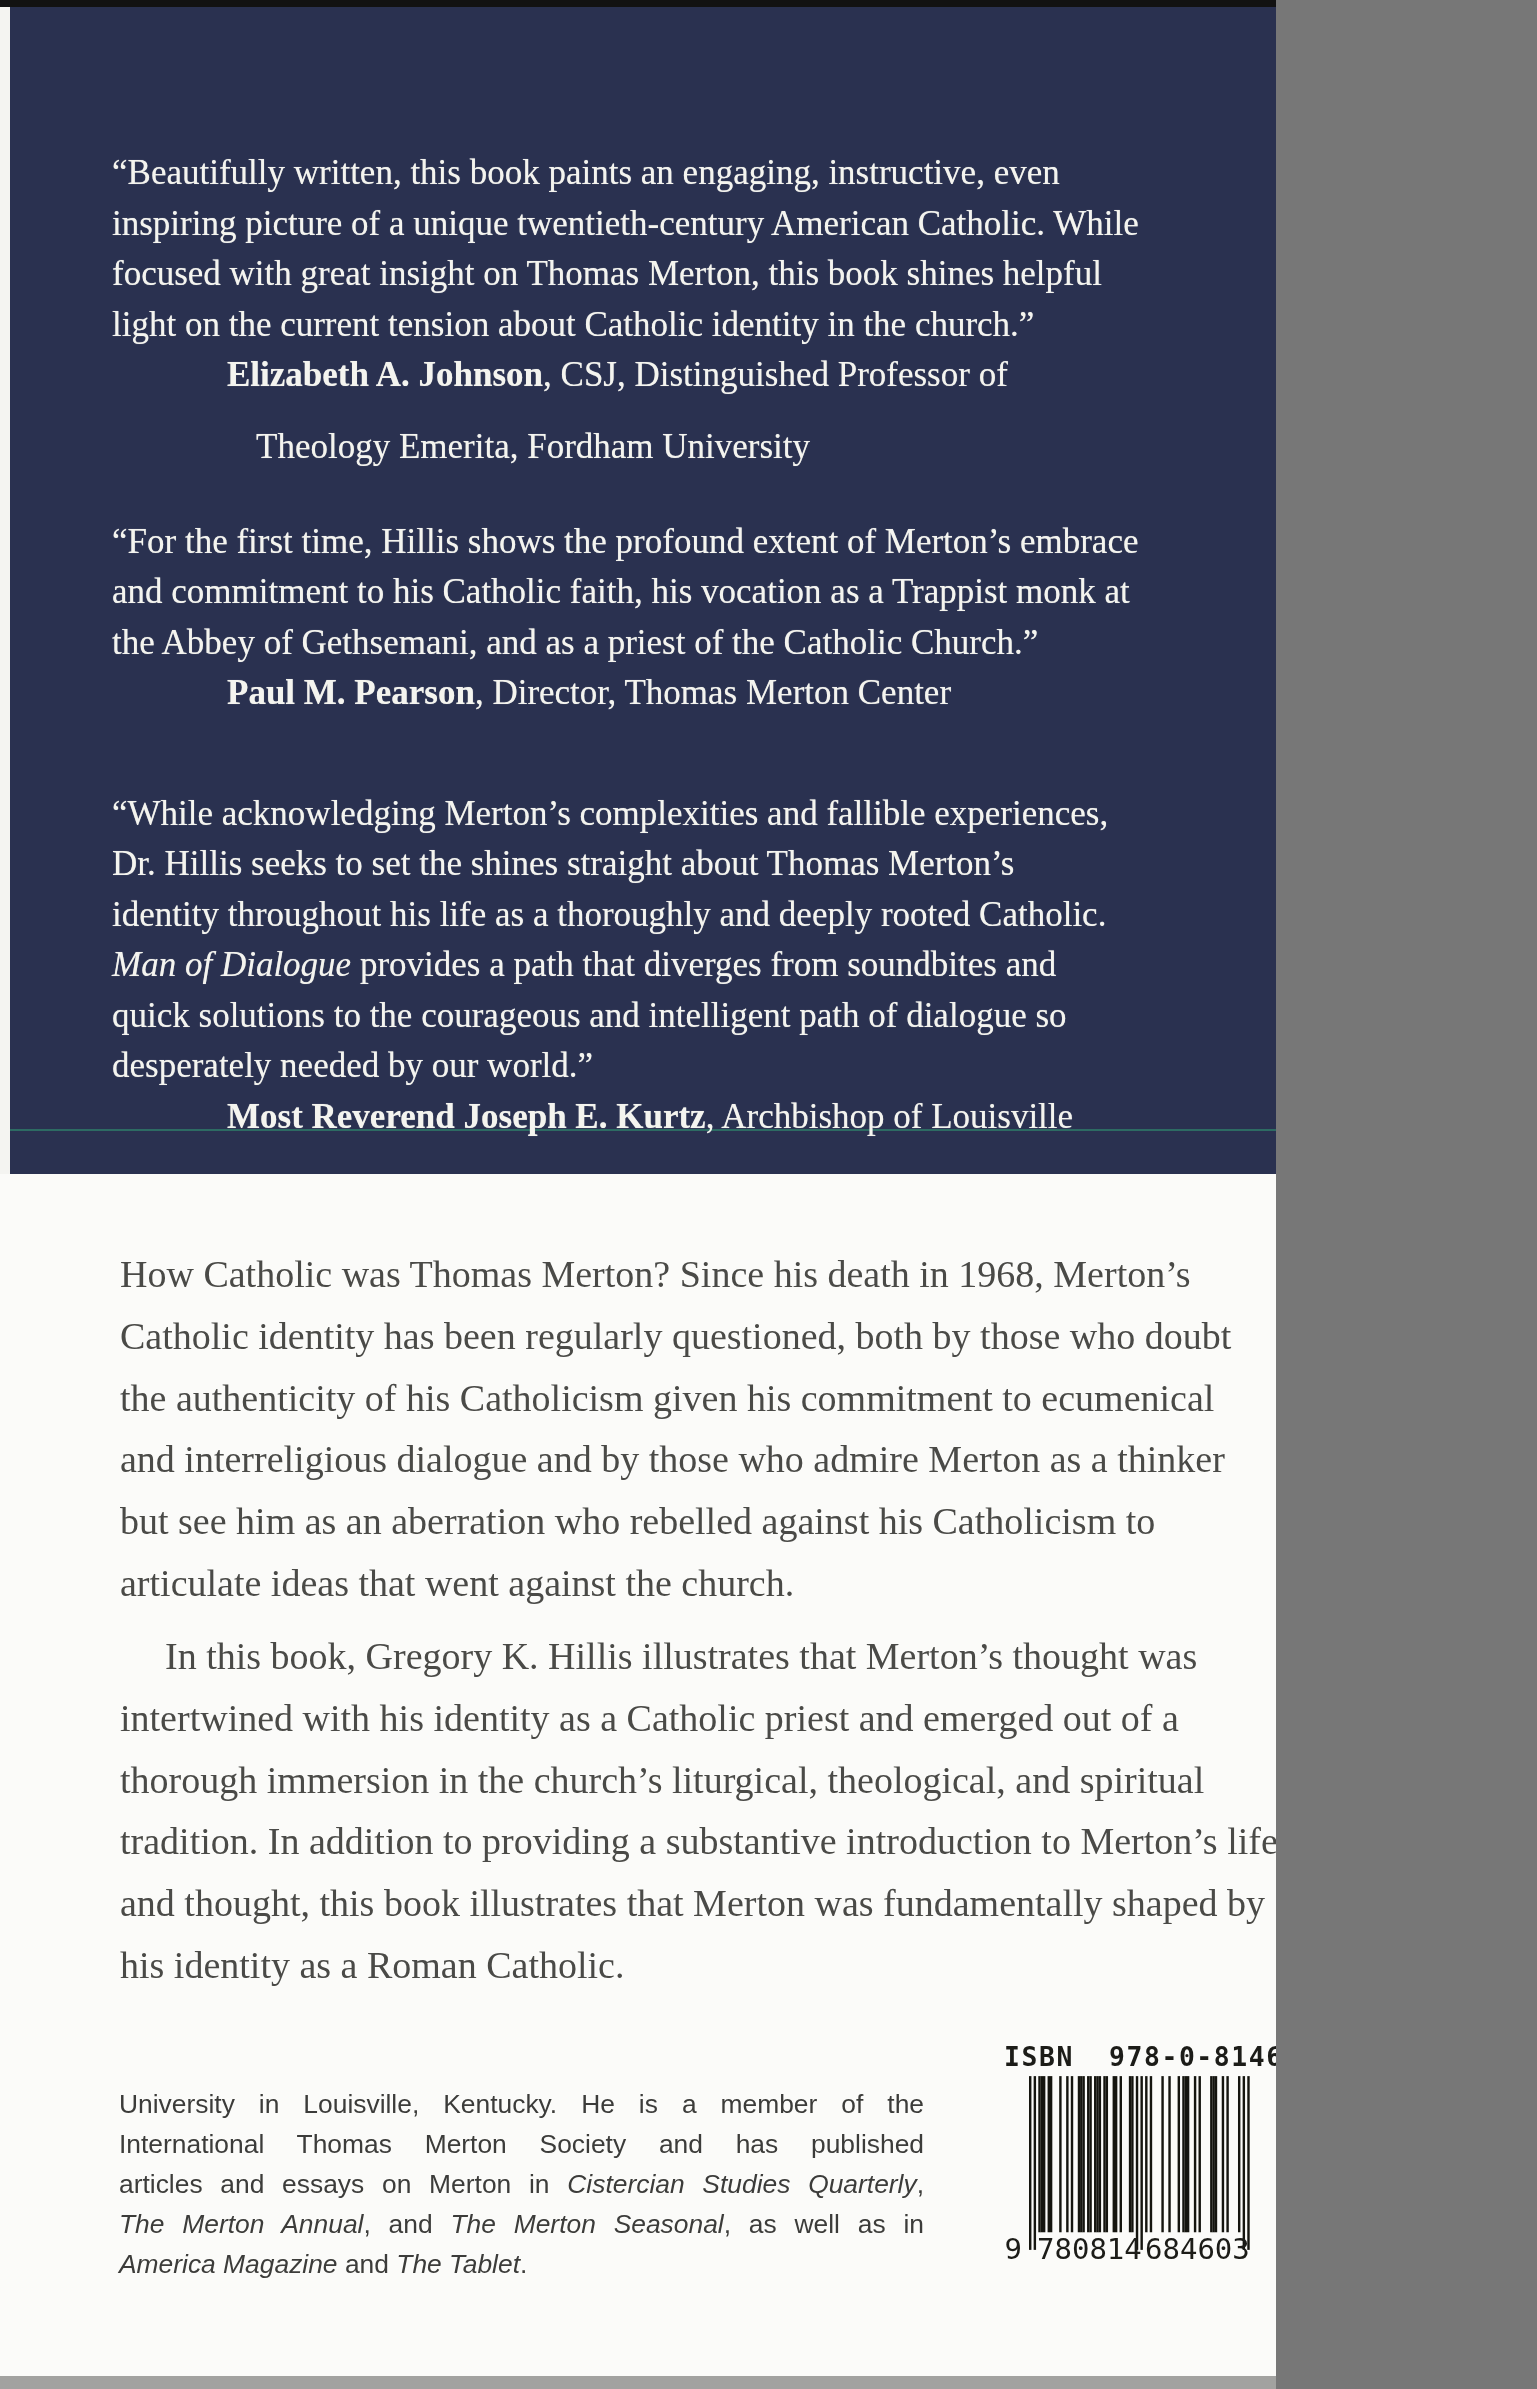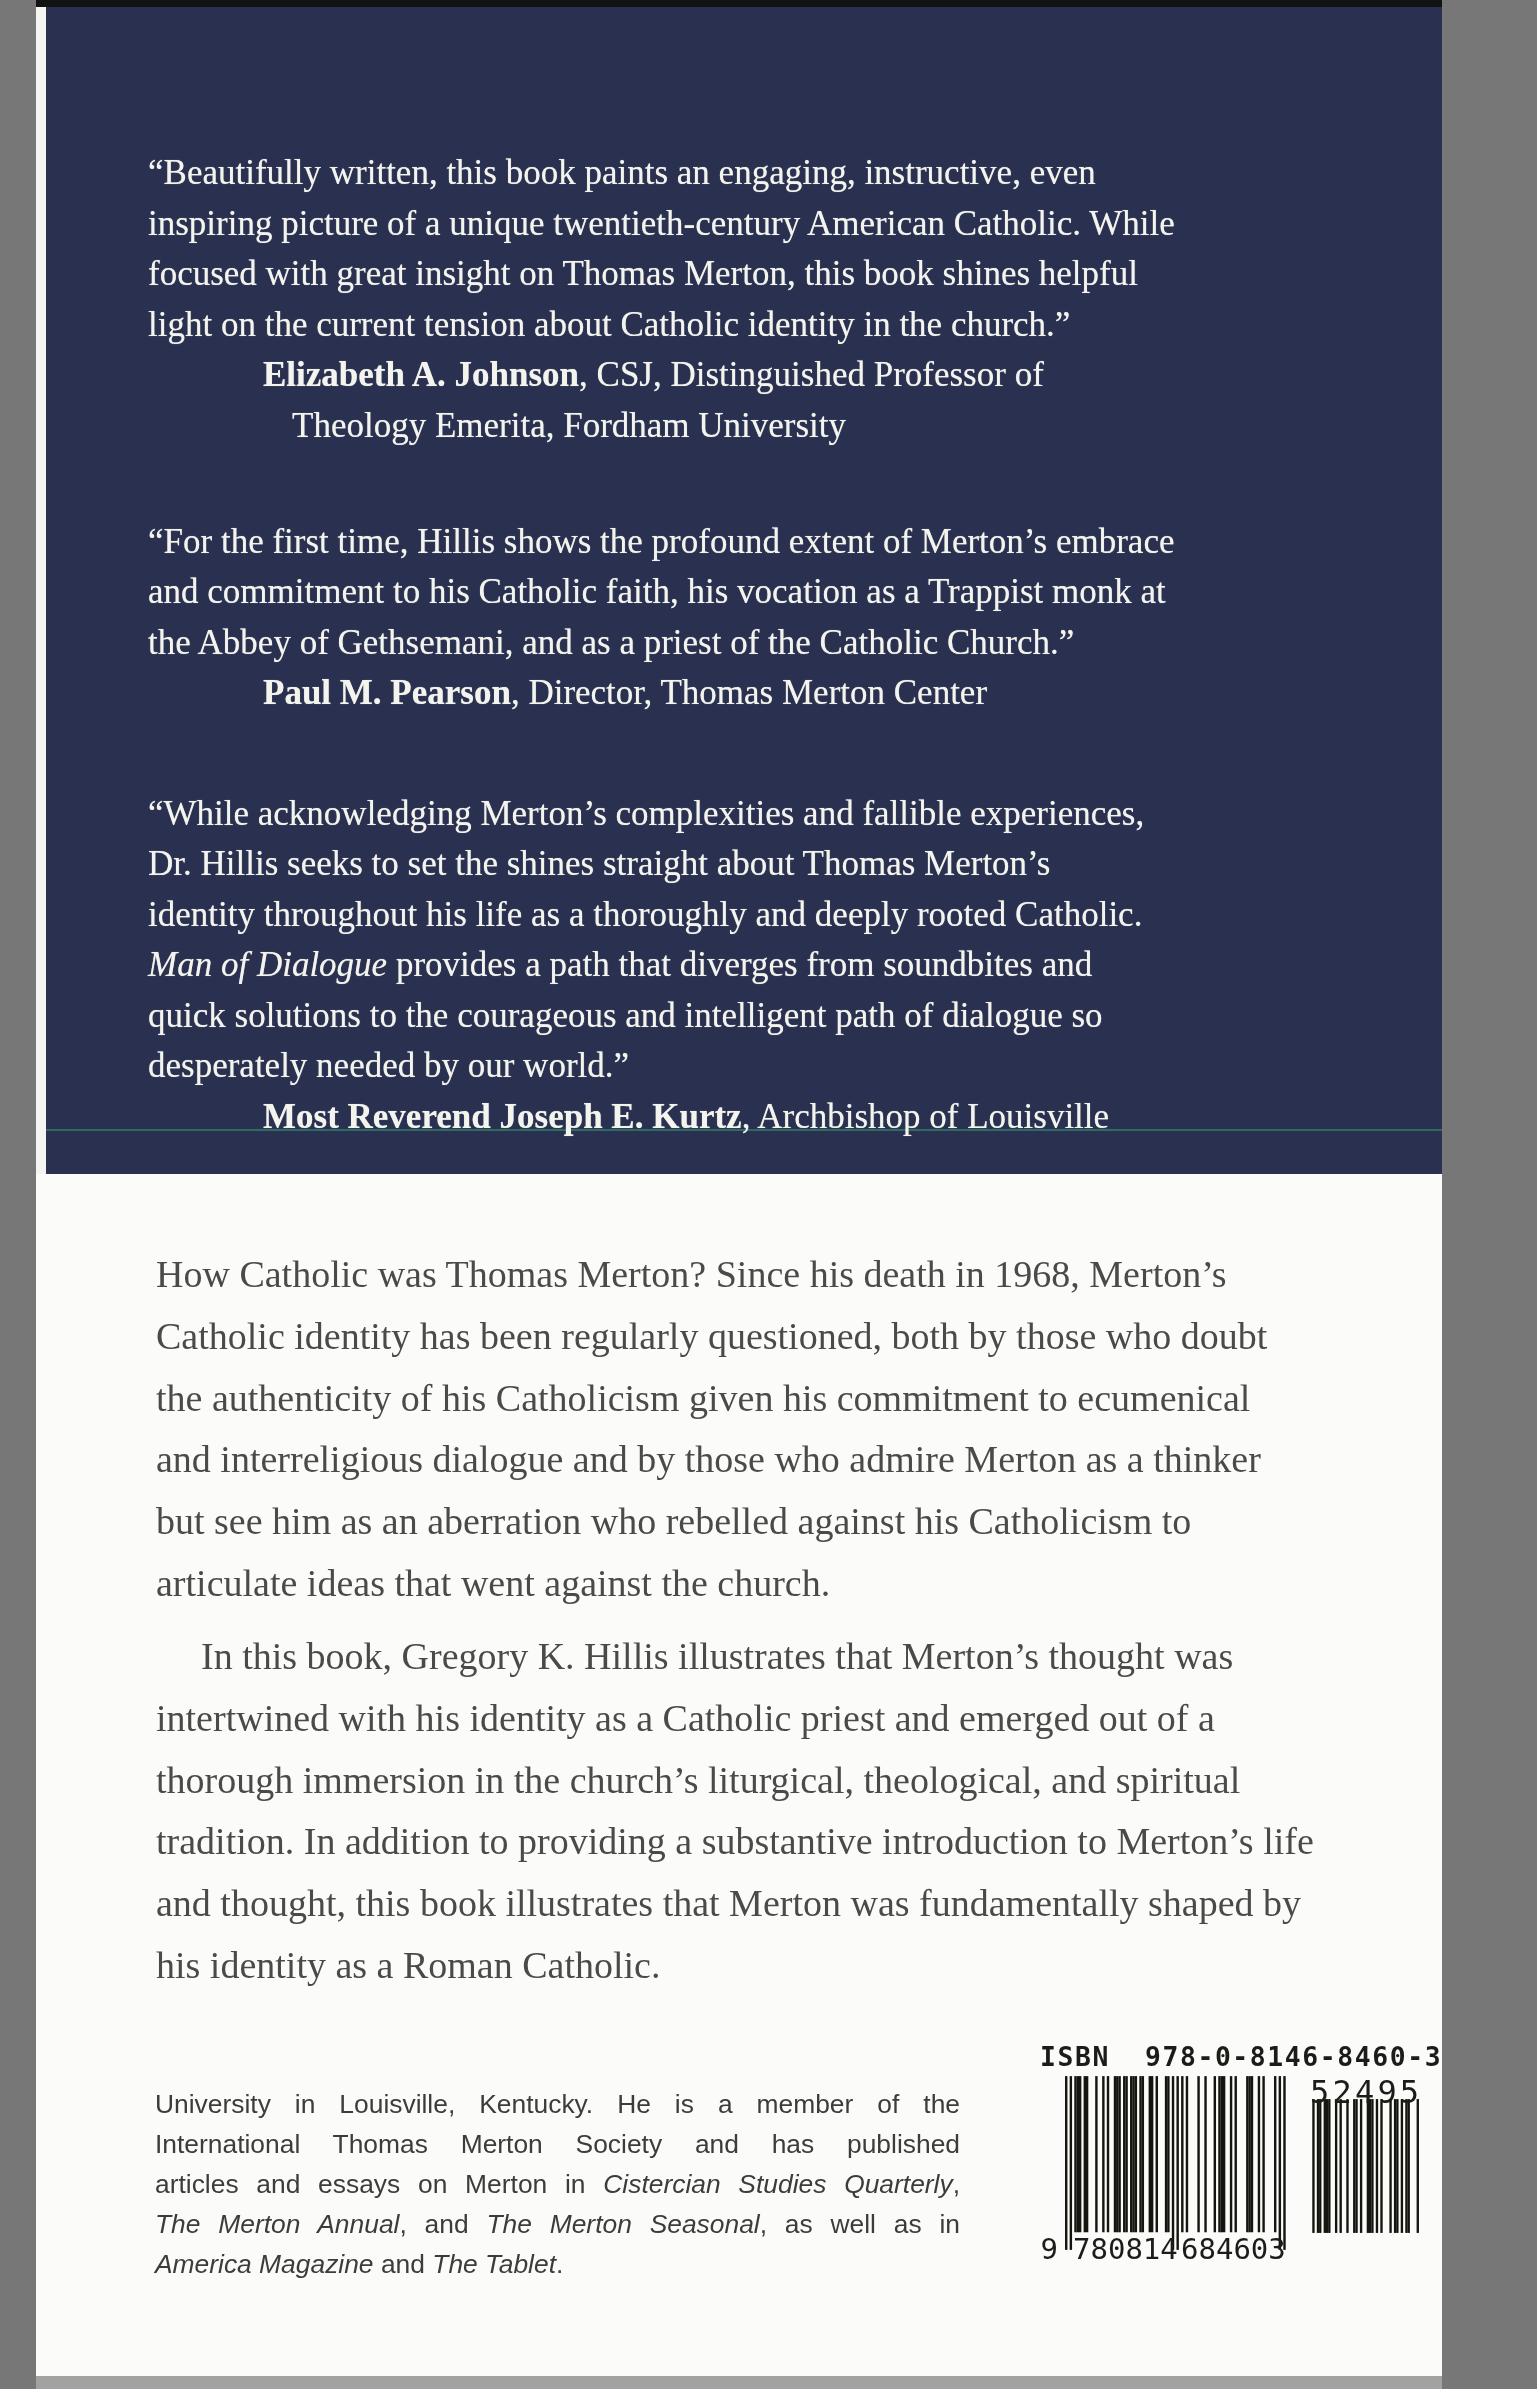--- a/index.html
+++ b/index.html
@@ -1,17 +1,17 @@
 <!DOCTYPE html>
 <html style="font-size:13px"><head>
 <meta charset="utf-8">
 <style>
   html,body{margin:0;padding:0;background:#777;}
-  .page{position:relative;width:1406px;height:2389px;background:#fbfbf9;overflow:hidden;
-        font-family:"Liberation Serif",serif;margin-left:36px;}
+  .page{position:relative;width:1276px;height:2389px;background:#fbfbf9;overflow:hidden;
+        font-family:"Liberation Serif",serif;}
   .edge-top{position:absolute;left:0;top:0;width:1538px;height:7.2px;background:#121212;}
   .edge-bottom{position:absolute;left:0;top:2376px;width:1538px;height:13.6px;background:#a2a2a0;}
   .navy{position:absolute;left:10.4px;top:7.2px;width:1528px;height:1167px;background:#2a3150;}
   .left-sliver{position:absolute;left:0;top:7.2px;width:10.4px;height:1167px;background:#f4f4f1;}
   .accent{position:absolute;left:10.4px;top:1129px;width:1528px;height:2.4px;background:#2e7a68;opacity:.8;}
   .spine-right{position:absolute;left:1526px;top:1174px;width:12px;height:1202px;background:#2b3150;}
   .bq{position:absolute;left:112px;color:#f4f4ef;font-size:35px;line-height:50px;
       text-shadow:0 0 0.8px rgba(244,244,239,.65);white-space:nowrap;}
   .attr{left:227px;}
   .attr2{left:256px;}
@@ -44,21 +44,21 @@
   <div class="edge-top"></div>
   <div class="navy"></div>
   <div class="left-sliver"></div>
   <div class="accent"></div>
 
   <div class="bq" style="top:148px">“Beautifully written, this book paints an engaging, instructive, even</div>
   <div class="bq" style="top:199px">inspiring picture of a unique twentieth-century American Catholic. While</div>
   <div class="bq" style="top:249px">focused with great insight on Thomas Merton, this book shines helpful</div>
   <div class="bq" style="top:300px">light on the current tension about Catholic identity in the church.”</div>
   <div class="bq attr" style="top:350px"><b>Elizabeth A. Johnson</b><span>, CSJ, Distinguished Professor of</span></div>
-  <div class="bq attr2" style="top:401px">Theology Emerita, Fordham University</div>
+  <div class="bq attr2" style="top:422px">Theology Emerita, Fordham University</div>
 
   <div class="bq" style="top:517px">“For the first time, Hillis shows the profound extent of Merton’s embrace</div>
   <div class="bq" style="top:567px">and commitment to his Catholic faith, his vocation as a Trappist monk at</div>
   <div class="bq" style="top:618px">the Abbey of Gethsemani, and as a priest of the Catholic Church.”</div>
   <div class="bq attr" style="top:668px"><b>Paul M. Pearson</b><span>, Director, Thomas Merton Center</span></div>
 
   <div class="bq" style="top:789px">“While acknowledging Merton’s complexities and fallible experiences,</div>
   <div class="bq" style="top:839px">Dr. Hillis seeks to set the shines straight about Thomas Merton’s</div>
   <div class="bq" style="top:890px">identity throughout his life as a thoroughly and deeply rooted Catholic.</div>
   <div class="bq" style="top:940px"><i>Man of Dialogue</i><span> provides a path that diverges from soundbites and</span></div>

